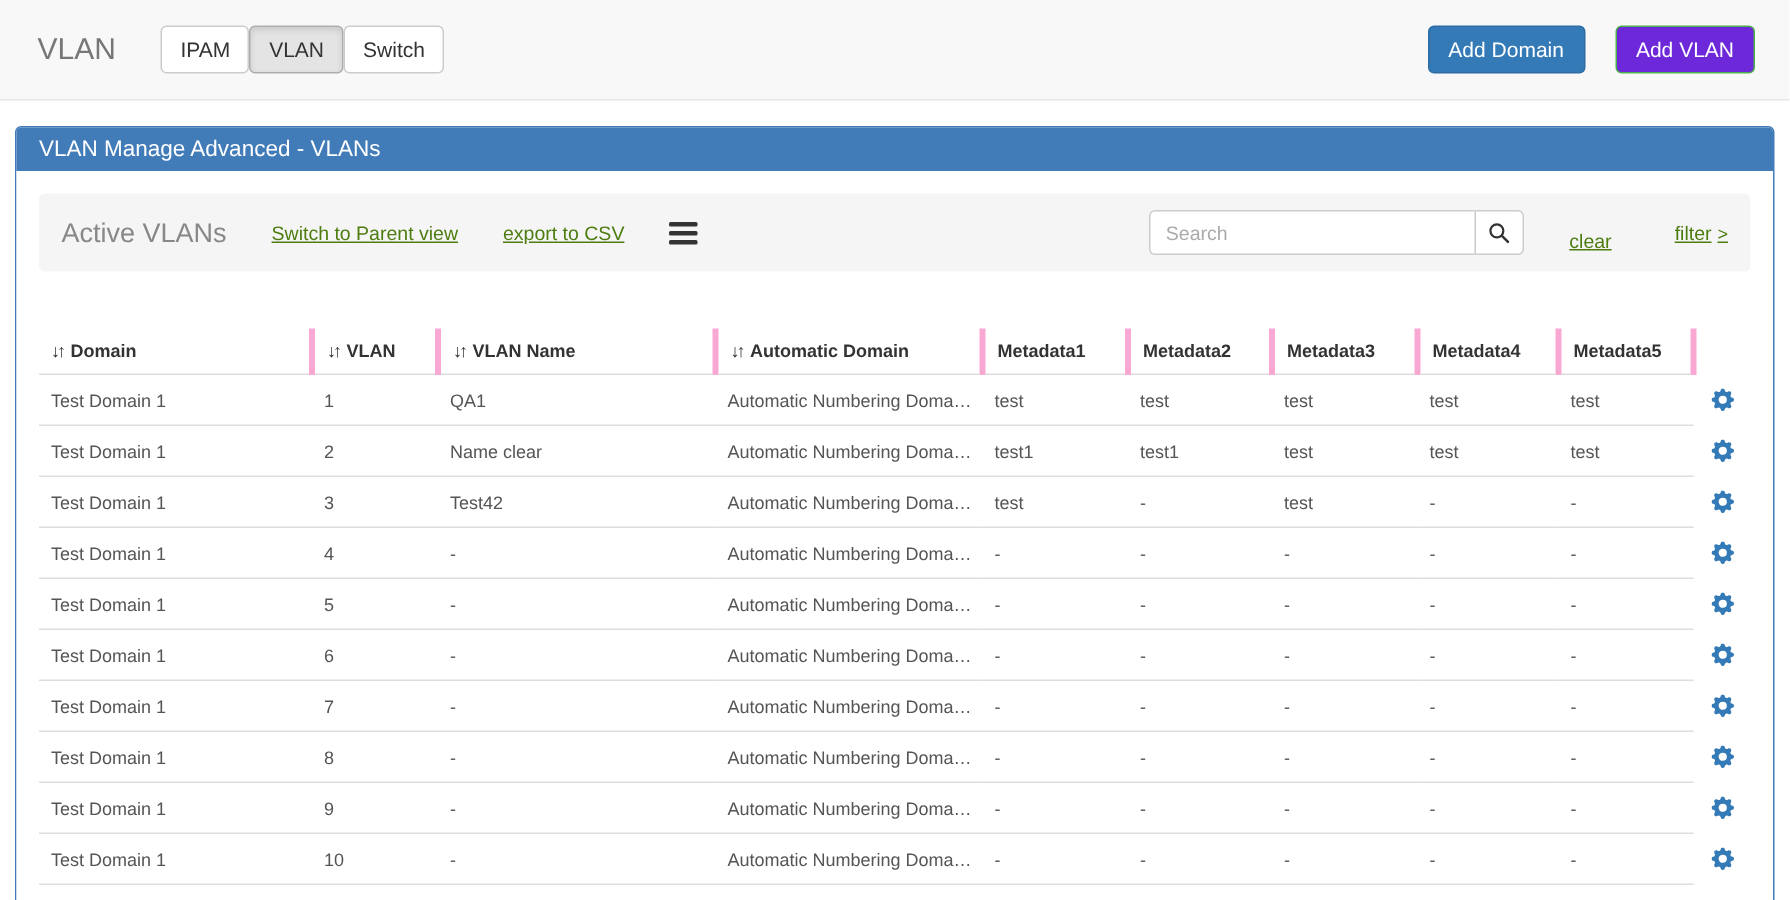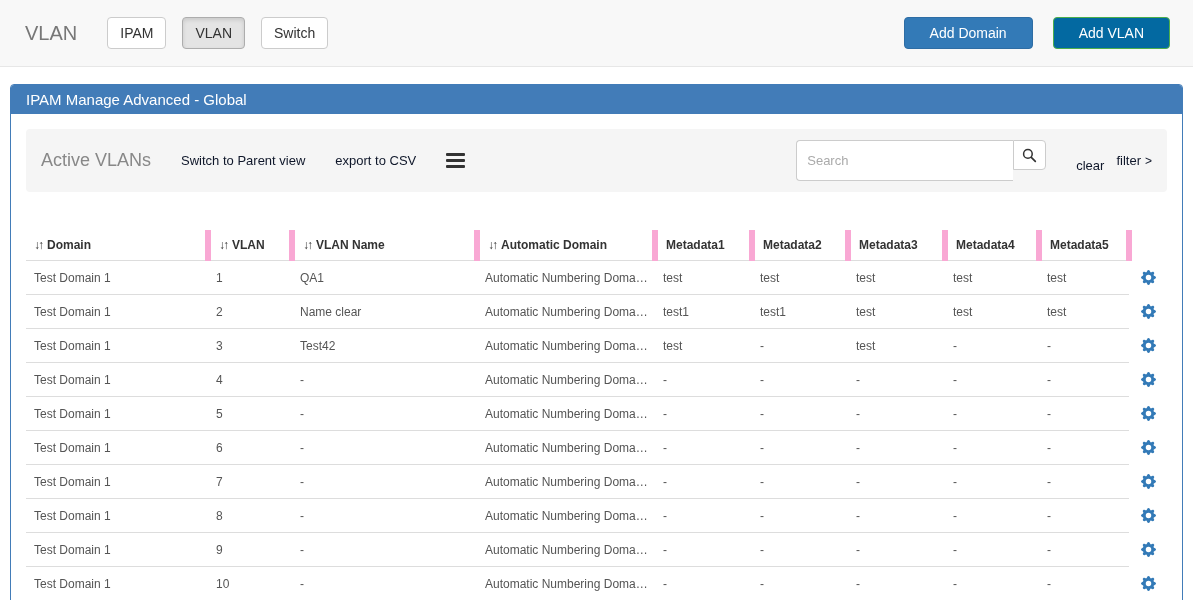--- a/index.html
+++ b/index.html
@@ -13,75 +13,75 @@
   
   .topbar {
     height: 67px; background: #f8f8f8; border-bottom: 1px solid #e7e7e7;
     display: flex; align-items: center; padding: 0 23px 0 25px;
   }
   .topbar-title { font-size: 20px; color: #777; margin-right: 30px; }
   .tab-btn {
     font-family: "Liberation Sans", sans-serif;
     font-size: 14px; color: #333; background: #fff;
     border: 1px solid #ccc; border-radius: 4px;
-    padding: 7px 12px; margin-right: 16px; cursor: pointer;
+    padding: 7px 12px; margin-right: 0; cursor: pointer;
   }
   .tab-btn.active {
     background: #e4e4e4; border-color: #adadad;
     box-shadow: inset 0 2px 4px rgba(0,0,0,.12);
   }
   .spacer { flex: 1; }
   .btn {
     font-family: "Liberation Sans", sans-serif;
     font-size: 14px; color: #fff; border-radius: 4px;
-    padding: 7px 25px; margin-left: 20px; cursor: pointer;
+    padding: 7px 13px; margin-left: 20px; cursor: pointer;
   }
   .btn-primary { background: #337ab7; border: 1px solid #2e6da4; }
-  .btn-success { background: #0369a1; border: 1px solid #4cae4c; }
+  .btn-success { background: #6d28d9; border: 1px solid #4cae4c; }
 
   
   .panel { margin: 17px 10px 0; border: 1px solid #427cb8; border-radius: 4px; }
   .panel-heading {
     background: #427cb8; color: #fff; padding: 6px 15px;
     font-size: 15px; border-radius: 3px 3px 0 0;
   }
   .panel-body { padding: 15px; background: #fff; }
 
   
   .well {
     background: #f5f5f5; border-radius: 4px; padding: 11px 15px;
     display: flex; align-items: center; justify-content: space-between;
   }
   .well-title { font-size: 18px; color: #888; margin-right: 30px; white-space: nowrap; }
-  .tool-link { font-size: 13px; color: #0f172a; margin-right: 30px; cursor: pointer; white-space: nowrap; }
+  .tool-link { font-size: 13px; color: #4d7c0f; margin-right: 30px; cursor: pointer; white-space: nowrap; text-decoration: underline; }
   .hamburger { width: 19px; cursor: pointer; }
   .hamburger .bar { height: 3px; background: #333; margin-bottom: 3px; border-radius: 1px; }
   .hamburger .bar:last-child { margin-bottom: 0; }
 
   .search-group { display: flex; margin-left: auto; }
   .search-input {
-    width: 217px; height: 41px; border: 1px solid #ccc; border-right: none;
+    width: 217px; height: 30px; border: 1px solid #ccc; border-right: none;
     border-radius: 4px 0 0 4px; padding: 5px 10px; font-size: 13px; color: #555;
     font-family: "Liberation Sans", sans-serif; outline: none; background: #fff;
   }
   .search-input::placeholder { color: #aaa; }
   .search-btn {
     width: 33px; height: 30px; border: 1px solid #ccc; background: #fff;
     border-radius: 0 4px 4px 0; display: flex; align-items: center;
     justify-content: center; cursor: pointer; padding: 0;
   }
   .clear-link { margin: 10px 0 0 30px; }
-  .filter-link { margin: 0 0 0 12px; }
+  .filter-link { margin: 0 0 0 42px; }
   .chevron { font-size: 12px; margin-left: 4px; }
 
   
   table { width: 100%; border-collapse: collapse; table-layout: fixed; margin-top: 38px; font-size: 12px; }
   th {
     text-align: left; font-weight: bold; color: #333; padding: 8px;
-    border-bottom: 1px solid #ddd; border-left: 6px solid #f9a8d4;
+    border-bottom: 1px solid #ddd; border-left: 4px solid #f9a8d4;
     white-space: nowrap; overflow: hidden;
   }
   th:first-child { border-left: none; }
   td {
     color: #555; padding: 10px 8px 9px; border-bottom: 1px solid #ddd;
     white-space: nowrap; overflow: hidden;
   }
   th.actions, td.actions { border-bottom: none; text-align: center; padding: 6px 4px; }
   td.actions svg { cursor: pointer; vertical-align: middle; }
   .sort { font-weight: bold; letter-spacing: -2px; margin-right: 5px; color: #333; }
@@ -93,21 +93,21 @@
   <span class="topbar-title">VLAN</span>
   <button class="tab-btn">IPAM</button>
   <button class="tab-btn active">VLAN</button>
   <button class="tab-btn">Switch</button>
   <div class="spacer"></div>
   <button class="btn btn-primary">Add Domain</button>
   <button class="btn btn-success">Add VLAN</button>
 </div>
 
 <div class="panel">
-  <div class="panel-heading">IPAM Manage Advanced - Global</div>
+  <div class="panel-heading">VLAN Manage Advanced - VLANs</div>
   <div class="panel-body">
 
     <div class="well">
       <span class="well-title">Active VLANs</span>
       <span class="tool-link">Switch to Parent view</span>
       <span class="tool-link">export to CSV</span>
       <div class="hamburger">
         <div class="bar"></div>
         <div class="bar"></div>
         <div class="bar"></div>

